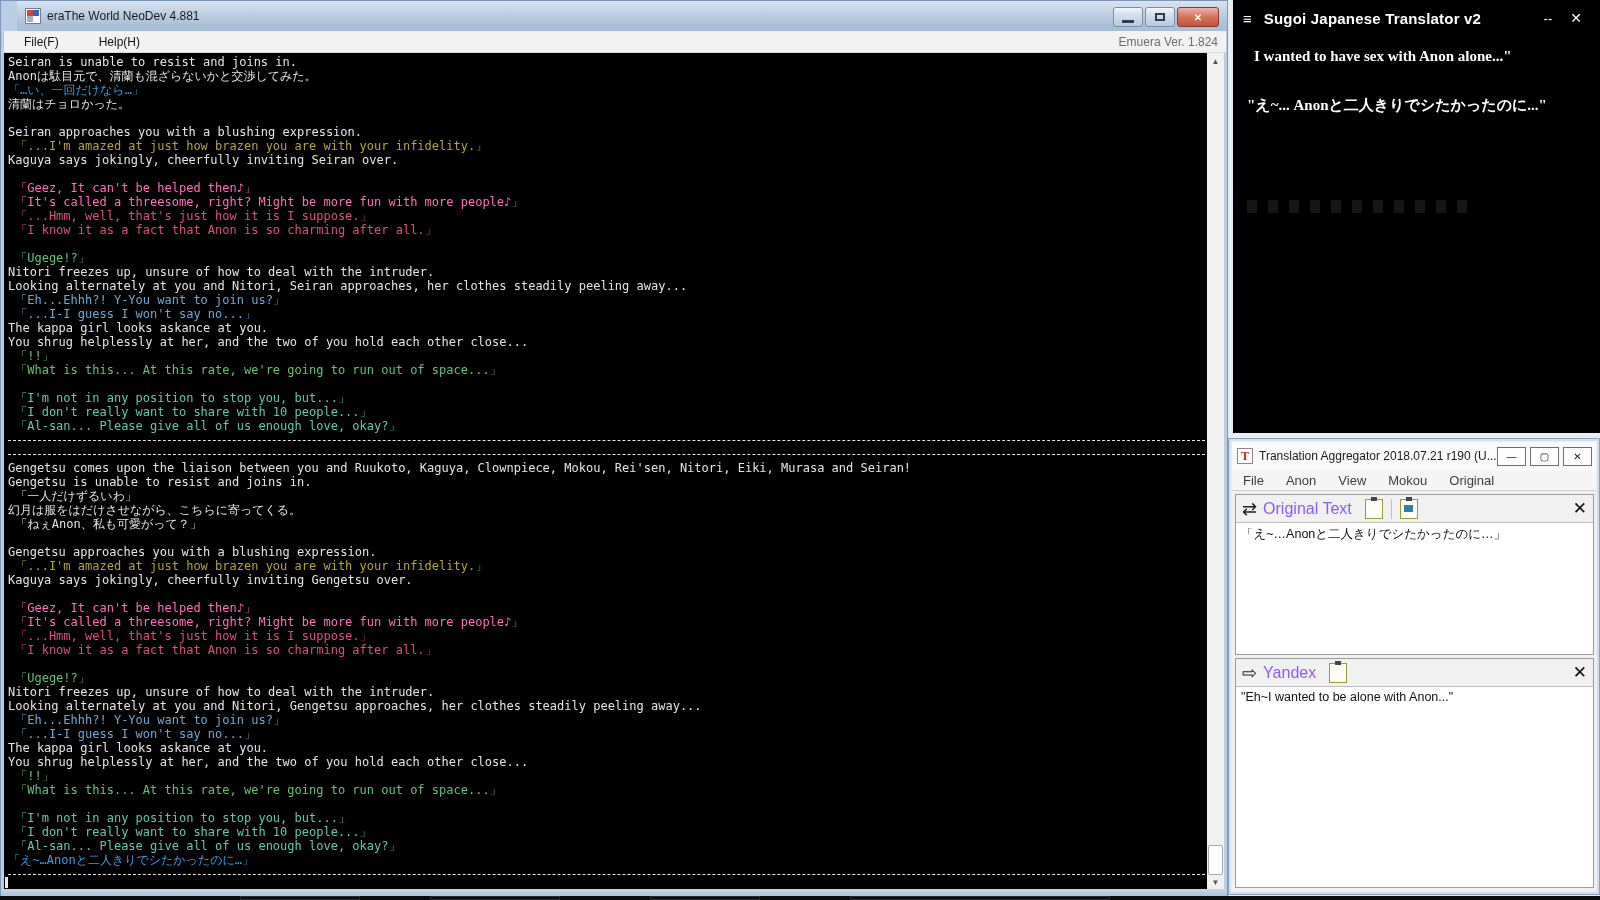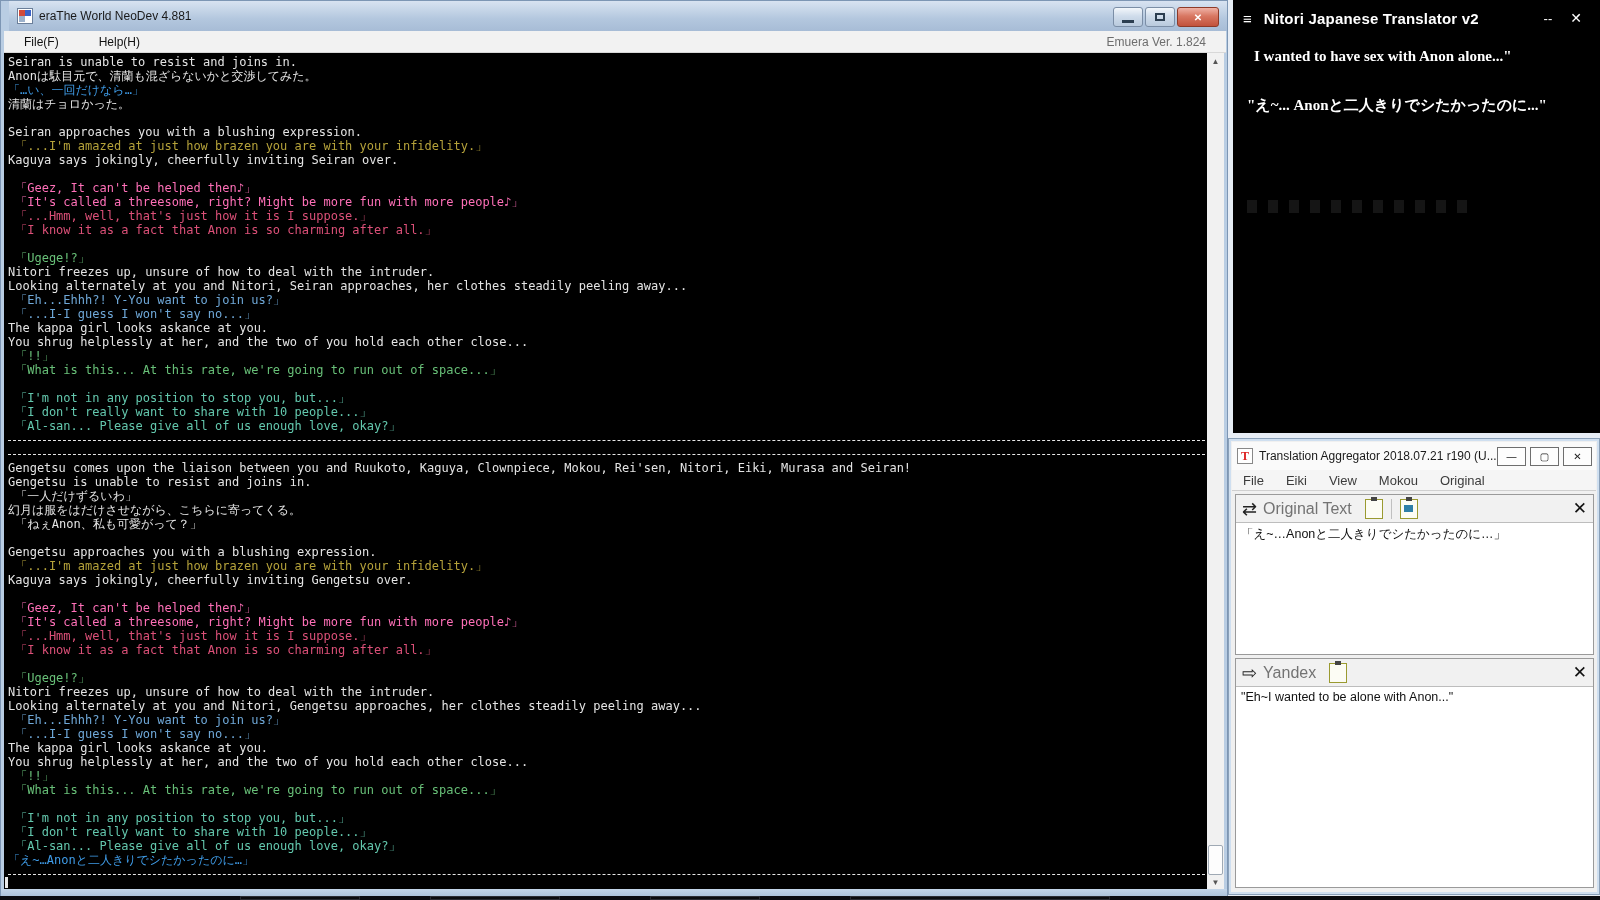--- a/index.html
+++ b/index.html
@@ -2,21 +2,21 @@
 <html><head>
 <meta charset="utf-8">
 <style>
   * { margin:0; padding:0; box-sizing:border-box; }
   html,body { width:1600px; height:900px; overflow:hidden; background:#e7edf5;
               font-family:"Liberation Sans", sans-serif; }
 
   
   .era-window { position:absolute; left:0; top:0; width:1228px; height:897px;
                 background:#b9cde3; border:1px solid #7d96b4; }
-  .era-titlebar { position:absolute; left:8px; top:0; right:0; height:30px;
+  .era-titlebar { position:absolute; left:16px; top:0; right:0; height:30px;
                   background:linear-gradient(#d8e3f1,#b3c7de 60%,#a7bcd6);
                   display:flex; align-items:center; padding-left:8px; }
   .era-icon { width:16px; height:16px; margin-right:6px; position:relative;
               background:#fff; border:1px solid #6b7f9a; }
   .era-icon .p1{position:absolute;left:1px;top:1px;width:6px;height:6px;background:#d14a3a;}
   .era-icon .p2{position:absolute;right:1px;top:1px;width:6px;height:6px;background:#3a62c8;}
   .era-icon .p3{position:absolute;left:1px;bottom:1px;width:6px;height:6px;background:#9db2cc;}
   .era-title { font-size:12px; color:#1a1a1a; }
   .era-caption-buttons { position:absolute; right:8px; top:6px; display:flex; gap:2px; }
   .cap-btn { width:30px; height:20px; border:1px solid #7b8ea6; border-radius:3px;
@@ -24,21 +24,21 @@
              display:flex; align-items:center; justify-content:center;
              font-size:10px; color:#2c3e50; }
   .cap-btn.close { width:42px; background:linear-gradient(#efb2a6,#d87762 45%,#c2523c);
                    border-color:#8e3a28; color:#fff; font-weight:bold; }
   .cap-glyph-min { width:12px; height:3px; background:#2c3e50; margin-top:8px; }
   .cap-glyph-max { width:10px; height:8px; border:2px solid #2c3e50; }
   .era-menubar { position:absolute; left:3px; top:30px; width:1222px; height:22px;
                  background:#f2f2f2; border-bottom:1px solid #d8d8d8;
                  display:flex; align-items:center; font-size:12px; color:#111; }
   .menu-item { padding:0 20px; }
-  .era-version { margin-left:auto; padding-right:20px; color:#6d6d6d; }
+  .era-version { margin-left:auto; padding-right:8px; color:#6d6d6d; }
   .era-console { position:absolute; left:3px; top:52px; width:1205px; height:838px;
                  background:#000; overflow:hidden;
                  font-family:"DejaVu Sans Mono", monospace; font-size:12px;
                  line-height:14px; white-space:pre; padding:2px 0 0 4px; }
   .console-line { height:14px; }
   .console-sep { height:14px; position:relative; }
   .console-sep::after { content:""; position:absolute; left:0; right:4px; top:7px;
                         border-top:1px dashed #e6e6e6; }
   .console-cursor { position:absolute; left:4px; top:876px; width:3px; height:11px; background:#e8e8e8; }
   
@@ -85,21 +85,21 @@
   .ta-menubar { position:absolute; left:3px; top:31px; right:3px; height:21px;
                 background:#f5f5f5; border-bottom:1px solid #cfcfcf;
                 display:flex; align-items:center; font-size:13px; color:#3c3c3c; }
   .ta-menu-item { padding:0 11px; }
   .ta-pane { position:absolute; left:6px; right:5px; border:1px solid #9a9a9a; background:#fff; }
   .ta-pane-original { top:55px; height:161px; }
   .ta-pane-yandex  { top:219px; height:230px; }
   .ta-pane-header { height:28px; background:#f1f1f1; border-bottom:1px solid #bdbdbd;
                     display:flex; align-items:center; padding:0 6px; }
   .ta-pane-arrow { font-size:18px; color:#222; margin-right:6px; }
-  .ta-pane-label { font-size:16px; color:#737373; margin-right:13px; }
+  .ta-pane-label { font-size:16px; color:#8b5cf6; margin-right:13px; }
   .clip-btn { width:18px; height:20px; border:1px solid #9a9a30; background:#fcfcf4;
               position:relative; margin-right:8px; }
   .clip-btn::before { content:""; position:absolute; left:5px; top:-3px; width:6px;
                       height:4px; background:#444; }
   .clip-btn.blue { border-color:#9a9a30; }
   .clip-btn.blue::after { content:""; position:absolute; left:3px; top:5px; width:9px;
                           height:7px; background:#2e7fa8; }
   .ta-pane-divider { width:1px; height:20px; background:#c0c0c0; margin-right:8px; }
   .ta-pane-close { margin-left:auto; font-size:17px; color:#111; }
   .ta-pane-body { padding:3px 5px; font-size:12.5px; color:#111; }
@@ -140,21 +140,21 @@
     <div class="sb-arrow sb-up">▲</div>
     <div class="sb-thumb"></div>
     <div class="sb-arrow sb-down">▼</div>
   </div>
   <div class="era-bottom-border"></div>
 </div>
 
 <div class="sugoi-window">
   <div class="sugoi-titlebar">
     <span class="sugoi-menu-icon">≡</span>
-    <span class="sugoi-title">Nitori Japanese Translator v2</span>
+    <span class="sugoi-title">Sugoi Japanese Translator v2</span>
     <span class="sugoi-min">--</span>
     <span class="sugoi-close">✕</span>
   </div>
   <div class="sugoi-body">
     <div class="sugoi-line1">I wanted to have sex with Anon alone..."</div>
     <div class="sugoi-line2">"え~... Anonと二人きりでシたかったのに..."</div>
     <div class="sugoi-squares" id="sugoi-squares">
         <span></span>
         <span></span>
         <span></span>
@@ -175,21 +175,21 @@
     <div class="ta-app-icon">T</div>
     <div class="ta-title">Translation Aggregator 2018.07.21 r190 (U...</div>
     <div class="ta-buttons">
       <div class="ta-btn">—</div>
       <div class="ta-btn">▢</div>
       <div class="ta-btn">✕</div>
     </div>
   </div>
   <div class="ta-menubar" id="ta-menubar">
       <span class="ta-menu-item">File</span>
-      <span class="ta-menu-item">Eiki</span>
+      <span class="ta-menu-item">Anon</span>
       <span class="ta-menu-item">View</span>
       <span class="ta-menu-item">Mokou</span>
       <span class="ta-menu-item">Original</span>
     </div>
 
   <div class="ta-pane ta-pane-original">
     <div class="ta-pane-header">
       <span class="ta-pane-arrow">⇄</span>
       <span class="ta-pane-label">Original Text</span>
       <span class="clip-btn"></span>

